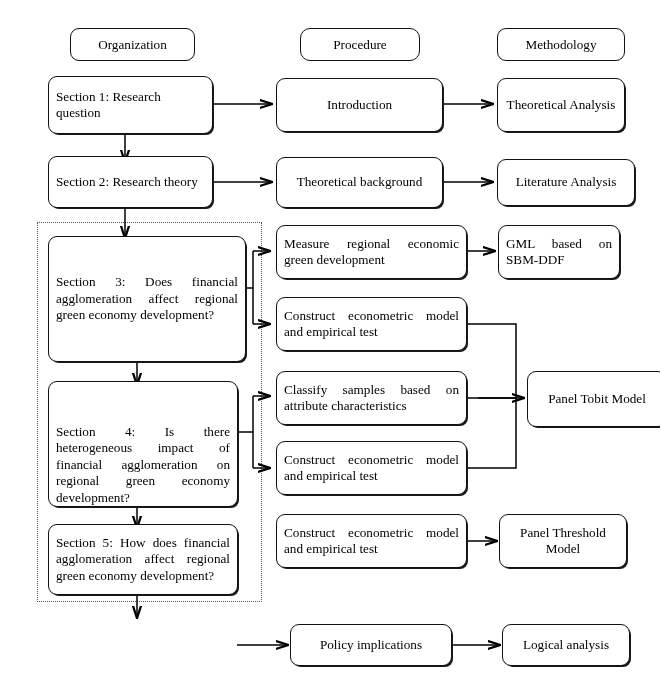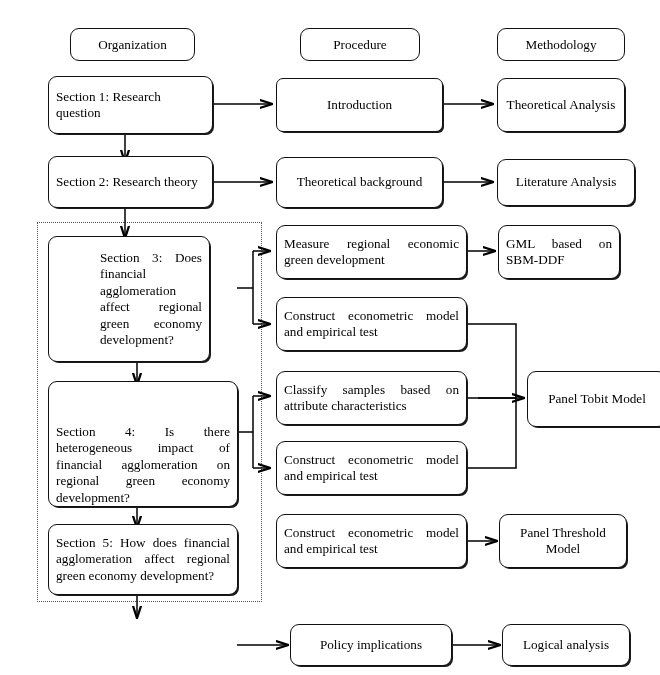--- a/index.html
+++ b/index.html
@@ -135,49 +135,49 @@
 
     <line x1="137" y1="594" x2="137" y2="618" marker-end="url(#ah)"></line>
 
     <line x1="237" y1="645" x2="288" y2="645" marker-end="url(#ah)"></line>
     <line x1="452" y1="645" x2="500" y2="645" marker-end="url(#ah)"></line>
   </svg>
 
   <div class="pill" style="left:70px; top:28px; width:125px; height:33px;">
     <span>Organization</span>
   </div>
-  <div class="pill" style="left:300px; top:28px; width:120px; height:33px;">
+  <div class="pill" style="left:300px; top:28px; width:120px; height:33px;border-radius:10px;">
     <span>Procedure</span>
   </div>
   <div class="pill" style="left:497px; top:28px; width:128px; height:33px;">
     <span>Methodology</span>
   </div>
 
   <div class="box left" style="left:48px; top:76px; width:165px; height:58px;">
     <div class="txt">Section 1: Research question</div>
   </div>
 
   <div class="box left" style="left:48px; top:156px; width:165px; height:52px;">
     <div class="txt">Section 2: Research theory</div>
   </div>
 
-  <div class="box just" style="left:48px; top:236px; width:162px; height:126px;padding-left:44px;">
+  <div class="box just" style="left:48px; top:236px; width:198px; height:126px;">
     <div class="txt">Section 3: Does financial agglomeration affect regional green economy development?</div>
   </div>
 
   <div class="box just" style="left:48px; top:381px; width:190px; height:126px;align-items:flex-end;">
     <div class="txt">Section 4: Is there heterogeneous impact of financial agglomeration on regional green economy development?</div>
   </div>
 
   <div class="box just" style="left:48px; top:524px; width:190px; height:71px;">
     <div class="txt">Section 5: How does financial agglomeration affect regional green economy development?</div>
   </div>
 
 
-  <div class="box center" style="left:276px; top:78px; width:167px; height:54px;border-radius:7px;">
+  <div class="box center" style="left:276px; top:78px; width:167px; height:54px;">
     <div class="txt">Introduction</div>
   </div>
 
   <div class="box just" style="left:276px; top:225px; width:191px; height:54px;">
     <div class="txt">Measure regional economic green development</div>
   </div>
 
   <div class="box center" style="left:276px; top:157px; width:167px; height:51px;">
     <div class="txt">Theoretical background</div>
   </div>

